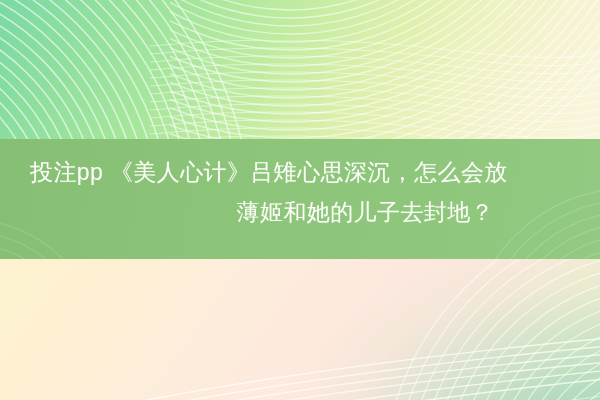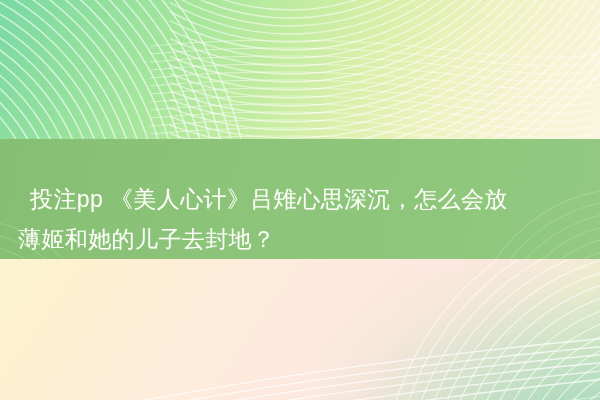--- a/index.html
+++ b/index.html
@@ -86,33 +86,32 @@
 
   
   .title-wrap {
     position: absolute;
     left: 0;
     top: 152px;
     width: 512px;
     padding: 0 18px;
     box-sizing: border-box;
     text-align: center;
-    margin-top: 27px;
   }
   .title-line {
     color: #fdfdf8;
     font-size: 23px;
     line-height: 40px;
     letter-spacing: 0.4px;
     white-space: nowrap;
     font-weight: 400;
     text-shadow: 0 0 1px rgba(255,255,255,0.25);
   }
   .title-line.l1 { text-align: left; padding-left: 12px; }
-  .title-line.l2 { text-align: left; }
+  .title-line.l2 { text-align: right; }
 </style>
 </head>
 <body>
 
 <div id="stage">
 
   <div class="band-top">
 
     <div class="arcs" style="left:-150px; top:-150px;">
       <svg width="420" height="400" viewBox="0 0 420 400">

